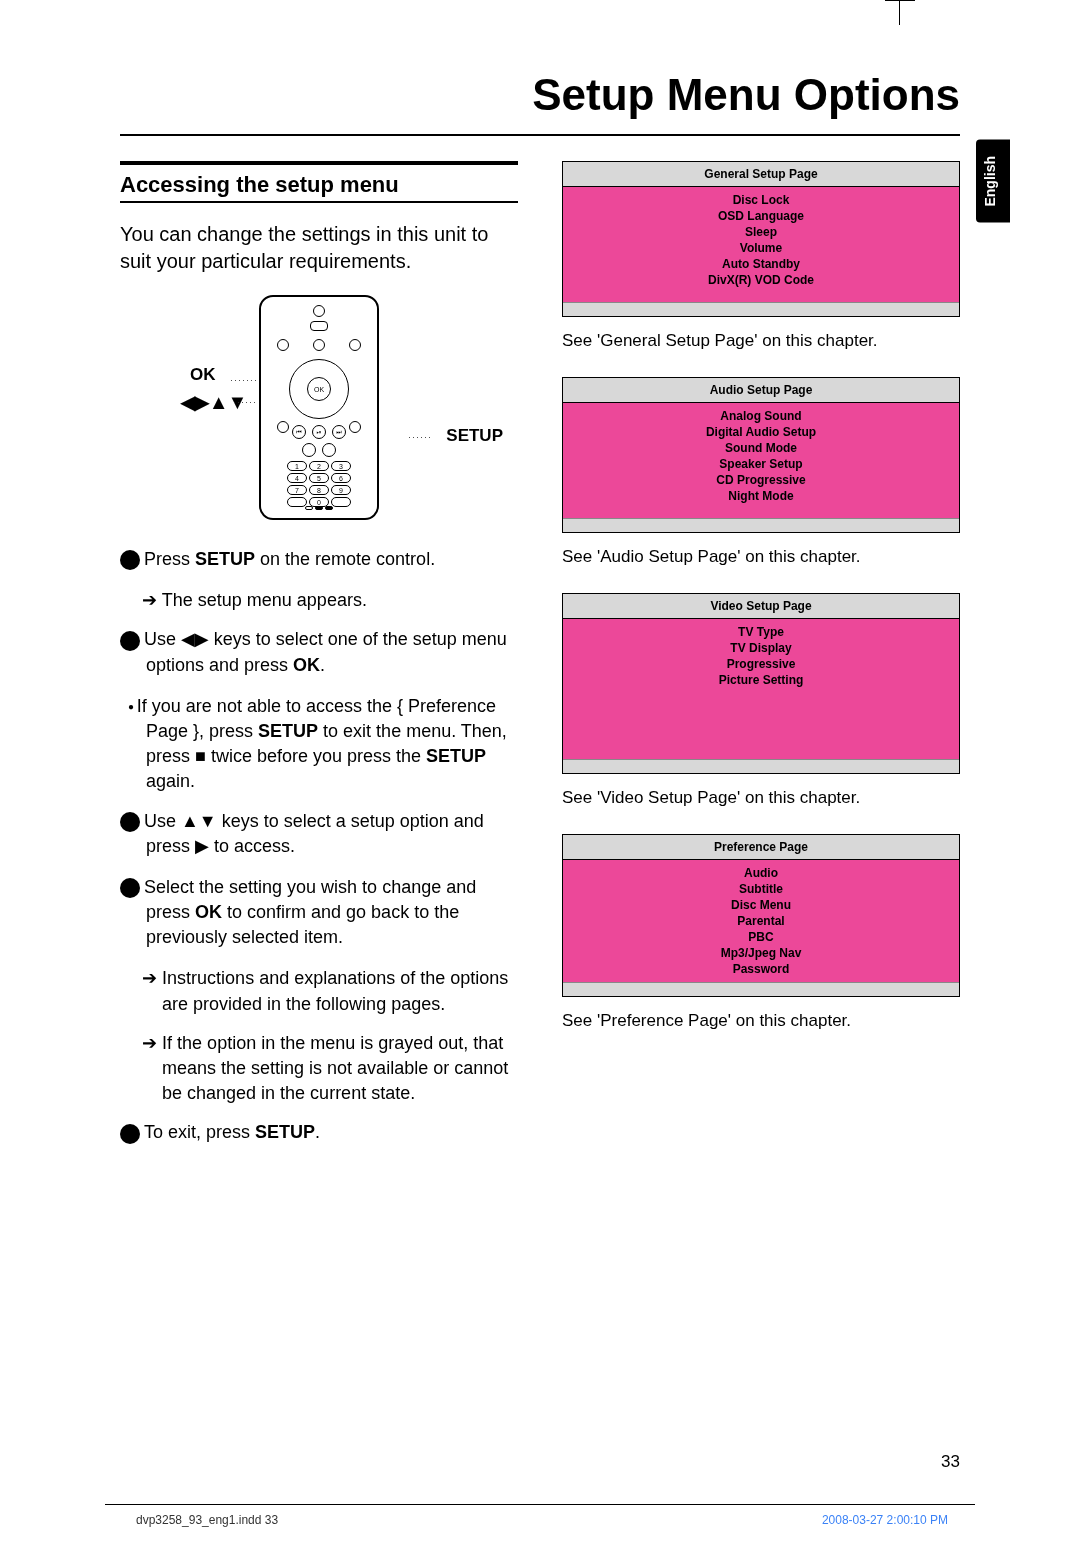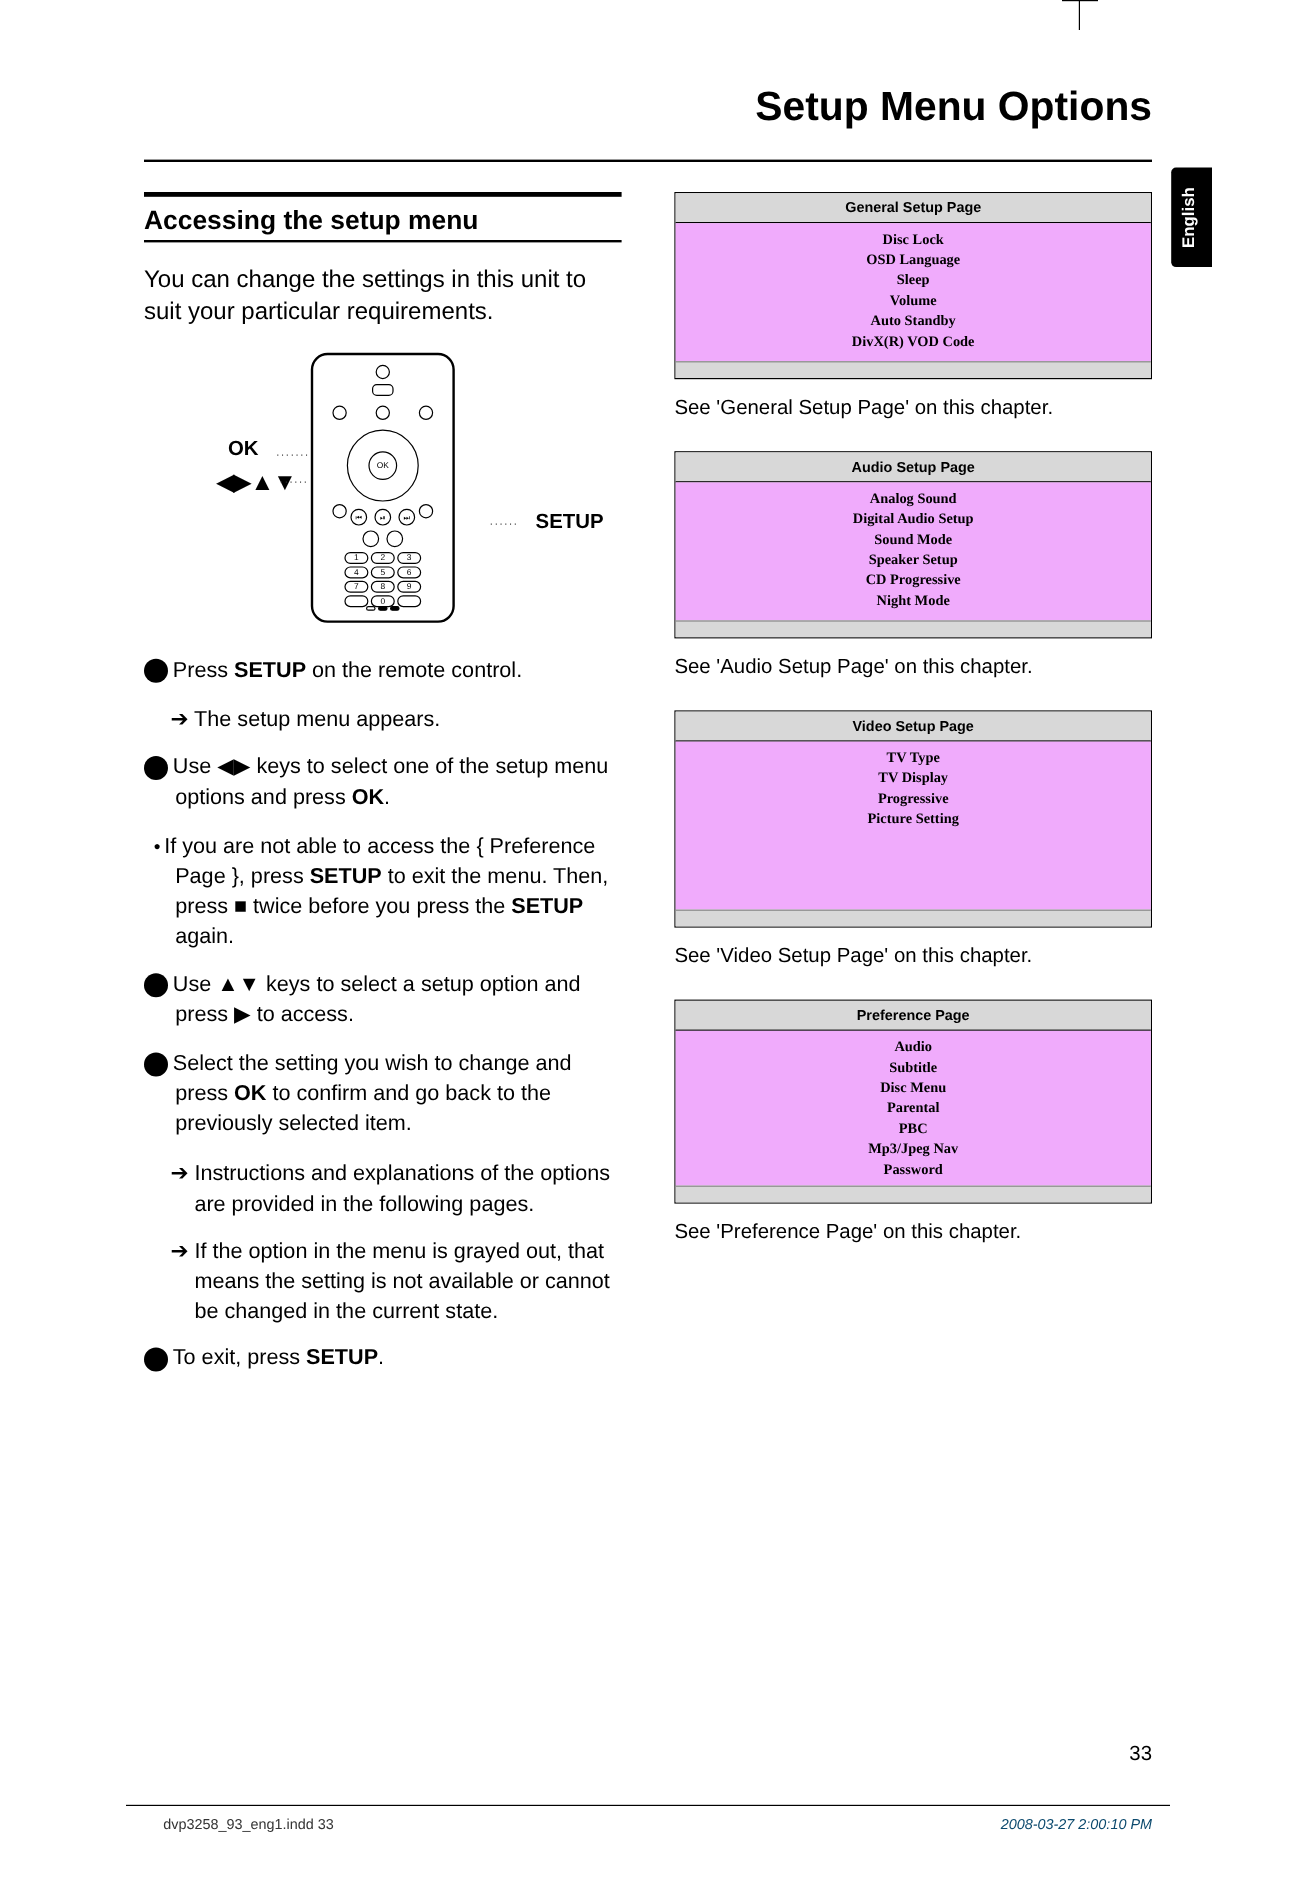--- a/index.html
+++ b/index.html
@@ -18,23 +18,23 @@
   .crop-marks-h {
     position: absolute; top: 0; right: 165px; width: 30px; height: 1px; background: #000;
   }
   .page {
     padding: 70px 120px 50px 120px;
     position: relative;
     height: 100%;
   }
   .page-title {
     text-align: right;
-    font-size: 34px;
+    font-size: 44px;
     font-weight: bold;
-    margin-bottom: 24px;
+    margin-bottom: 14px;
   }
   .rule-thick {
     border-top: 2px solid #000;
     margin-bottom: 25px;
   }
   .columns {
     display: flex;
     gap: 44px;
   }
   .col-left { flex: 1; }
@@ -180,24 +180,23 @@
     text-align: center;
   }
   .menu-header {
     background: #d8d8d8;
     border-bottom: 1.5px solid #000;
     padding: 5px 10px;
     font-size: 12px;
     font-weight: bold;
   }
   .menu-body {
-    background: #f0abfc;
+    background: #ec4899;
     min-height: 115px;
     padding: 5px 17px;
-    font-family: Liberation Serif, serif;
   }
   .menu-item {
     font-size: 12px;
     font-weight: bold;
     padding: 1px 10px;
     color: #000;
   }
   .menu-footer {
     background: #d8d8d8;
     height: 14px;
@@ -215,25 +214,24 @@
   }
   .footer-left {
     position: absolute;
     left: 136px;
     bottom: 40px;
     font-size: 12px;
     color: #333;
   }
   .footer-right {
     position: absolute;
-    right: 120px;
+    right: 132px;
     bottom: 40px;
     font-size: 12px;
-    color: #0c4a6e;
-    font-style: italic;
+    color: #3b82f6;
   }
   .footer-rule {
     position: absolute;
     left: 105px;
     right: 105px;
     bottom: 62px;
     border-top: 1px solid #000;
   }
 </style>
 </head>

